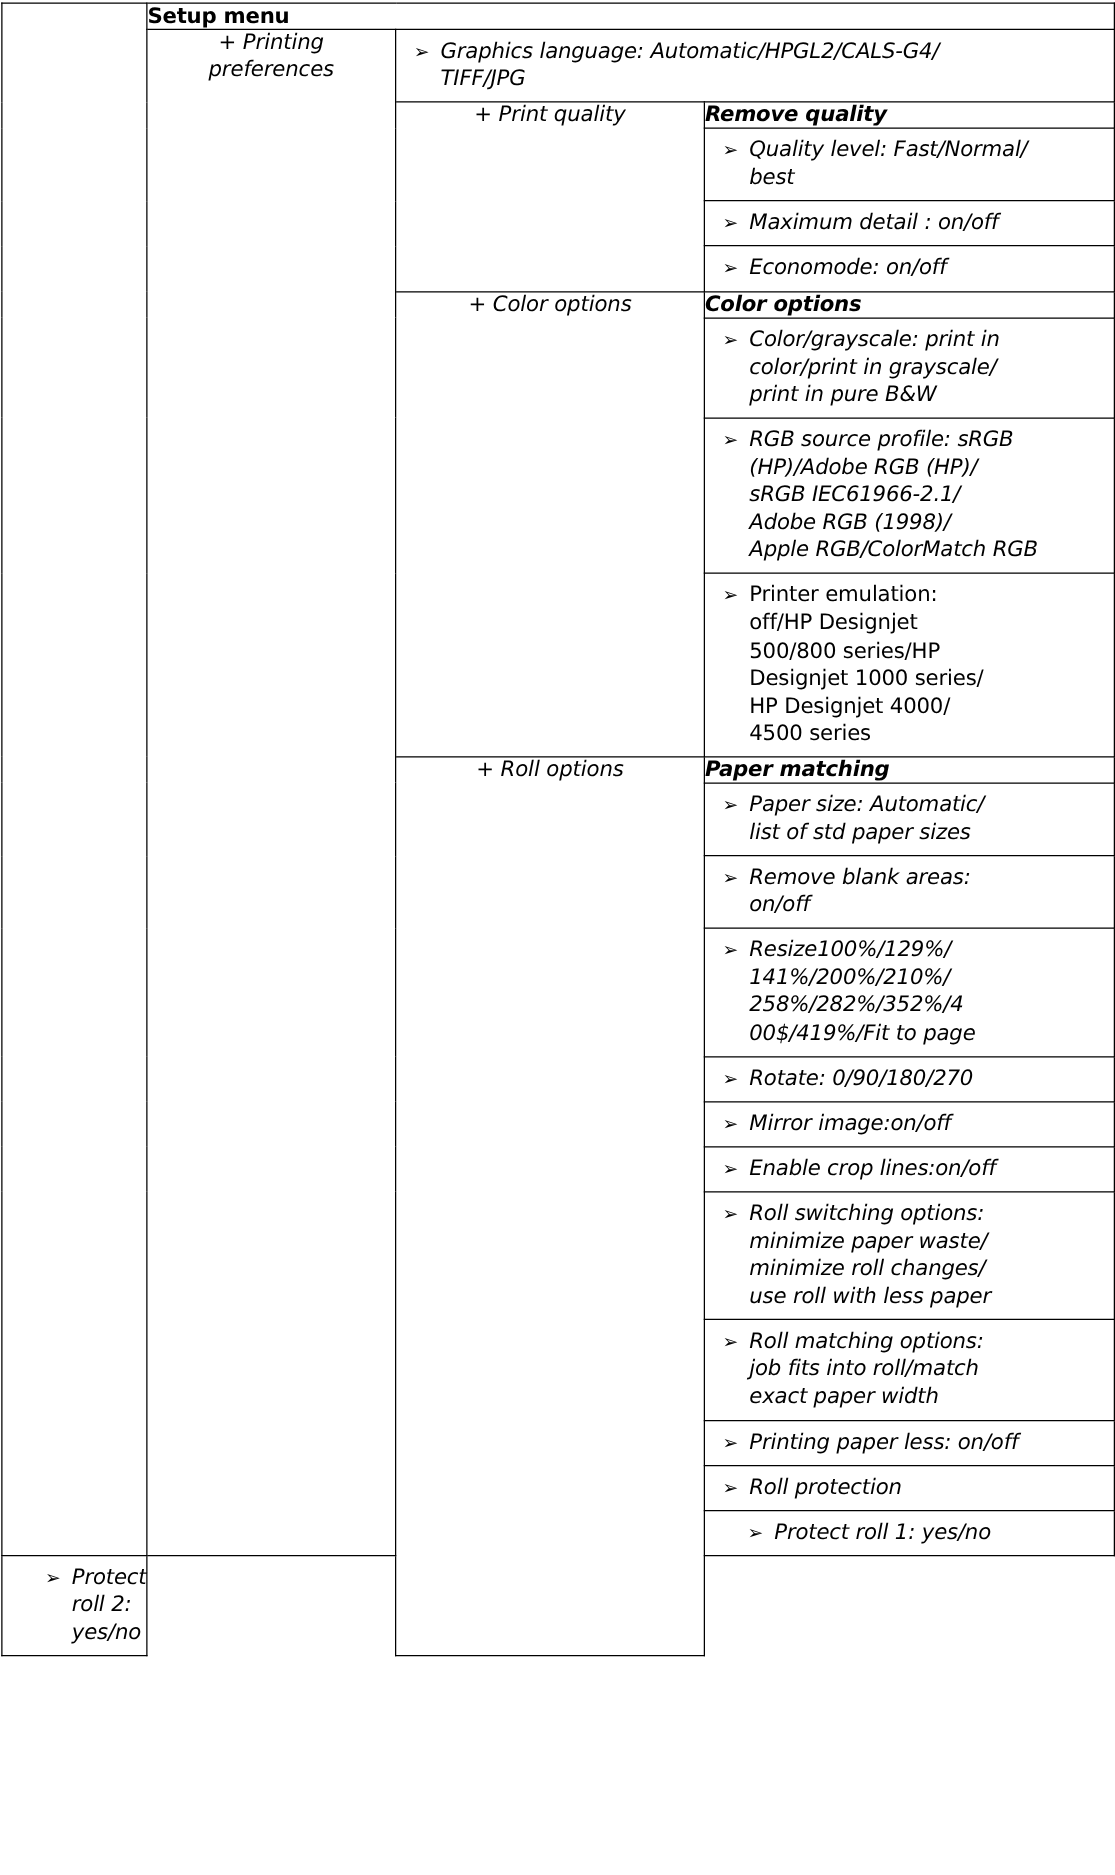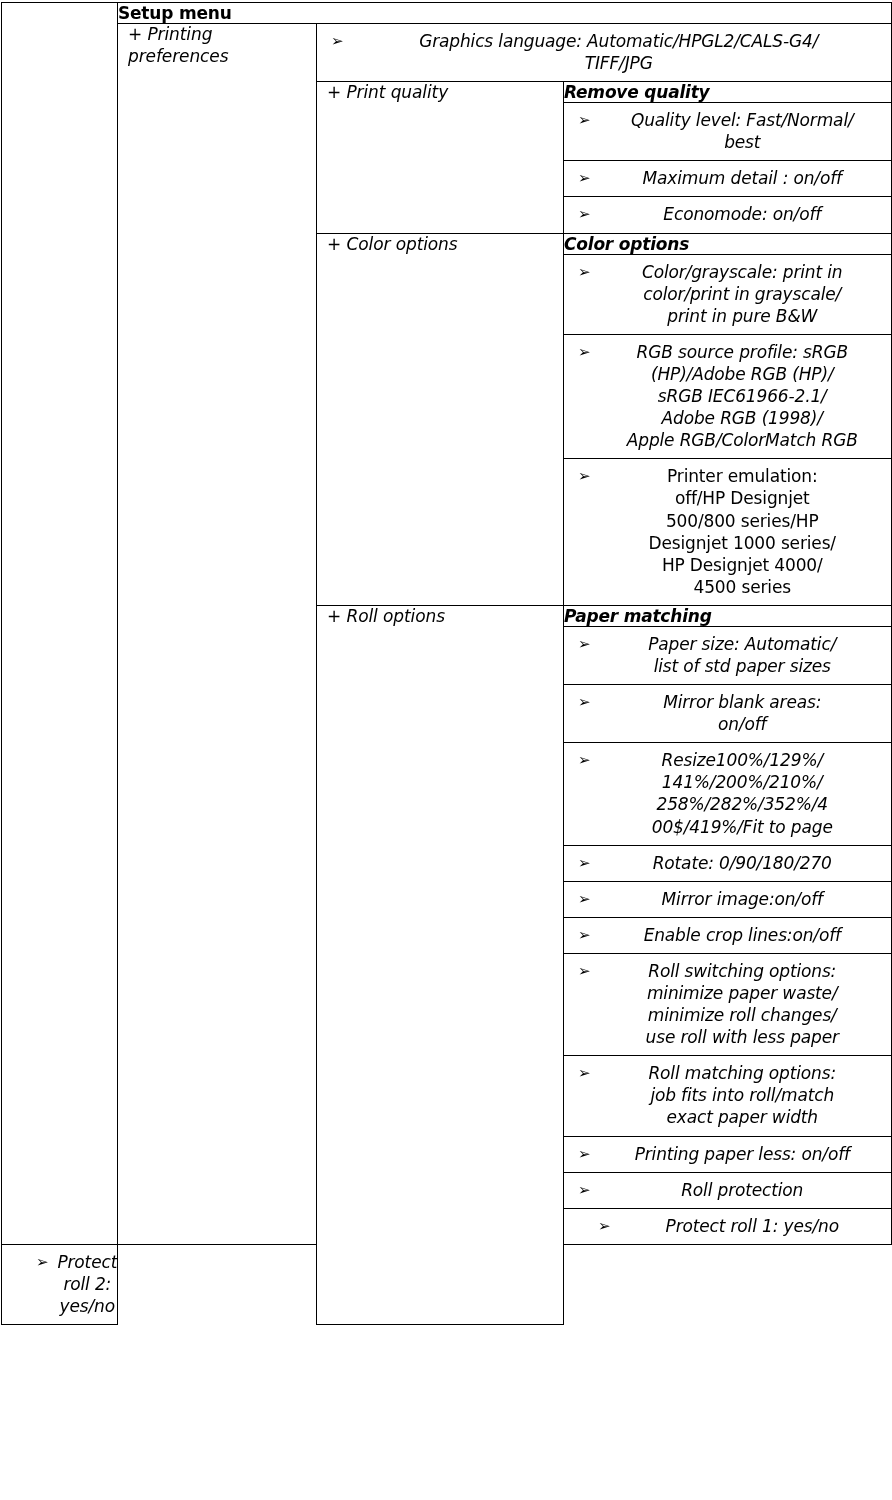--- a/index.html
+++ b/index.html
@@ -54,21 +54,21 @@
     font-weight: bold;
     font-style: italic;
     font-size: 17px;
     letter-spacing: -0.2px;
     padding: 8px 8px 8px 11px;
   }
 
   .branch-label {
     font-style: italic;
     font-size: 17px;
-    text-align: left;
+    text-align: center;
     padding: 0 10px;
     letter-spacing: -0.1px;
     line-height: 1.28;
   }
 
   
   td.branch {
     vertical-align: middle;
   }
 
@@ -92,21 +92,20 @@
     flex: 0 0 auto;
     font-style: normal;
     font-size: 15px;
     line-height: 1.45;
     margin-right: 9px;
     transform: translateY(1px);
   }
   .bullet-text {
     flex: 1 1 auto;
     white-space: pre-line;
-    text-align: center;
   }
 
   
   td.blank { background: #ffffff; }
 </style>
 </head>
 <body>
 
 <div id="sheet">
 
@@ -227,21 +226,21 @@
             <span class="bullet-glyph">➢</span>
             <span class="bullet-text">Paper size: Automatic/
 list of std paper sizes</span>
           </div>
         </td>
       </tr>
       <tr>
         <td>
           <div class="bullet-row">
             <span class="bullet-glyph">➢</span>
-            <span class="bullet-text">Mirror blank areas:
+            <span class="bullet-text">Remove blank areas:
 on/off</span>
           </div>
         </td>
       </tr>
       <tr>
         <td>
           <div class="bullet-row">
             <span class="bullet-glyph">➢</span>
             <span class="bullet-text">Resize100%/129%/
 141%/200%/210%/

